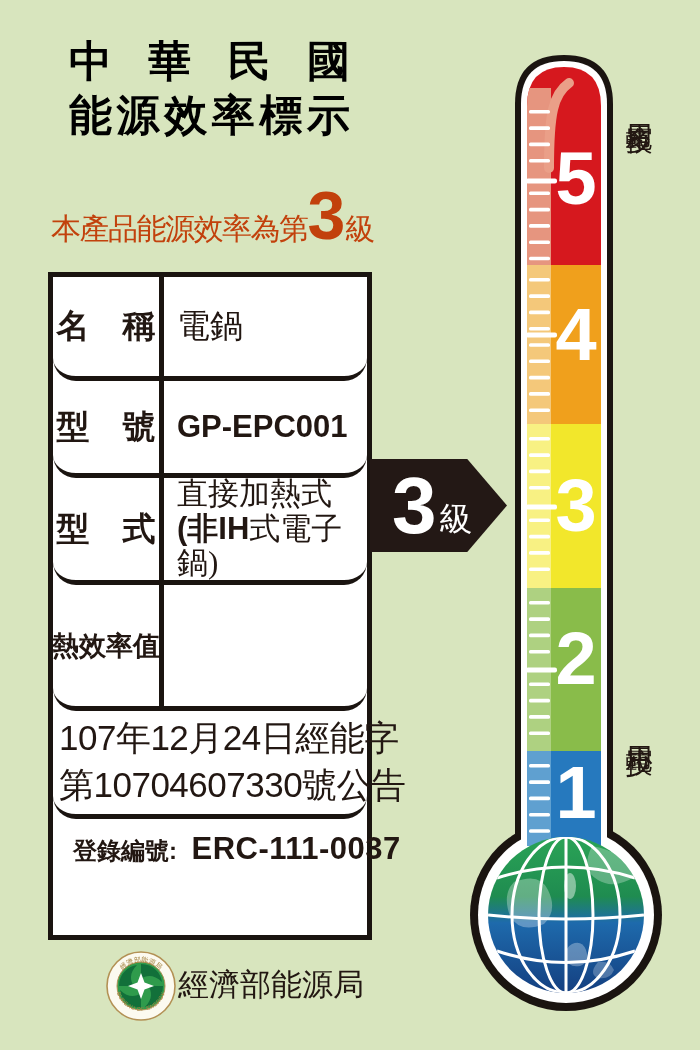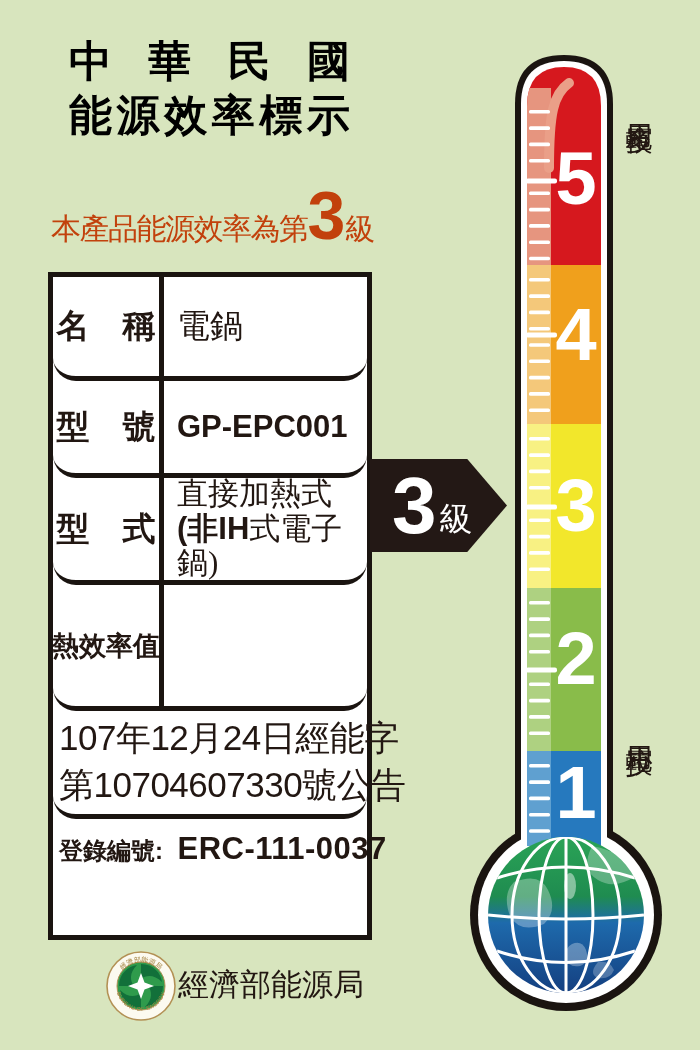--- a/index.html
+++ b/index.html
@@ -40,21 +40,21 @@
     flex:1;display:flex;align-items:center;padding-left:13px;
     font-size:33px;
   }
   .t-value.model{font-size:31px;font-weight:bold;letter-spacing:0;}
   .t-value.type-val{flex-direction:column;align-items:flex-start;justify-content:center;
     font-size:31px;line-height:1.12;font-family:"Liberation Serif","DejaVu Serif",serif;}
   .t-value.type-val b{font-family:"Liberation Sans","DejaVu Sans",sans-serif;}
   .eff-num{font-size:32px;font-weight:bold;}
   .eff-unit{font-size:26px;font-weight:bold;margin-left:22px;}
   .t-row.full{display:block;padding:4px 4px 0 6px;font-size:35px;line-height:1.34;letter-spacing:-0.5px;white-space:nowrap;}
-  .t-row.reg{display:block;padding:12px 0 0 6px;white-space:nowrap;}
+  .t-row.reg{display:block;padding:12px 0 0 20px;white-space:nowrap;}
   .reg-label{font-size:24px;font-weight:bold;}
   .reg-value{font-size:31px;font-weight:bold;margin-left:10px;letter-spacing:0.5px;}
   
   .grade-arrow{
     position:absolute;left:370px;top:459px;width:137px;height:93px;
     background:#231815;z-index:5;
     clip-path:polygon(0 0,71% 0,100% 50%,71% 100%,0 100%);
     display:flex;align-items:center;justify-content:flex-start;padding-left:22px;box-sizing:border-box;
     color:#fff;
   }

